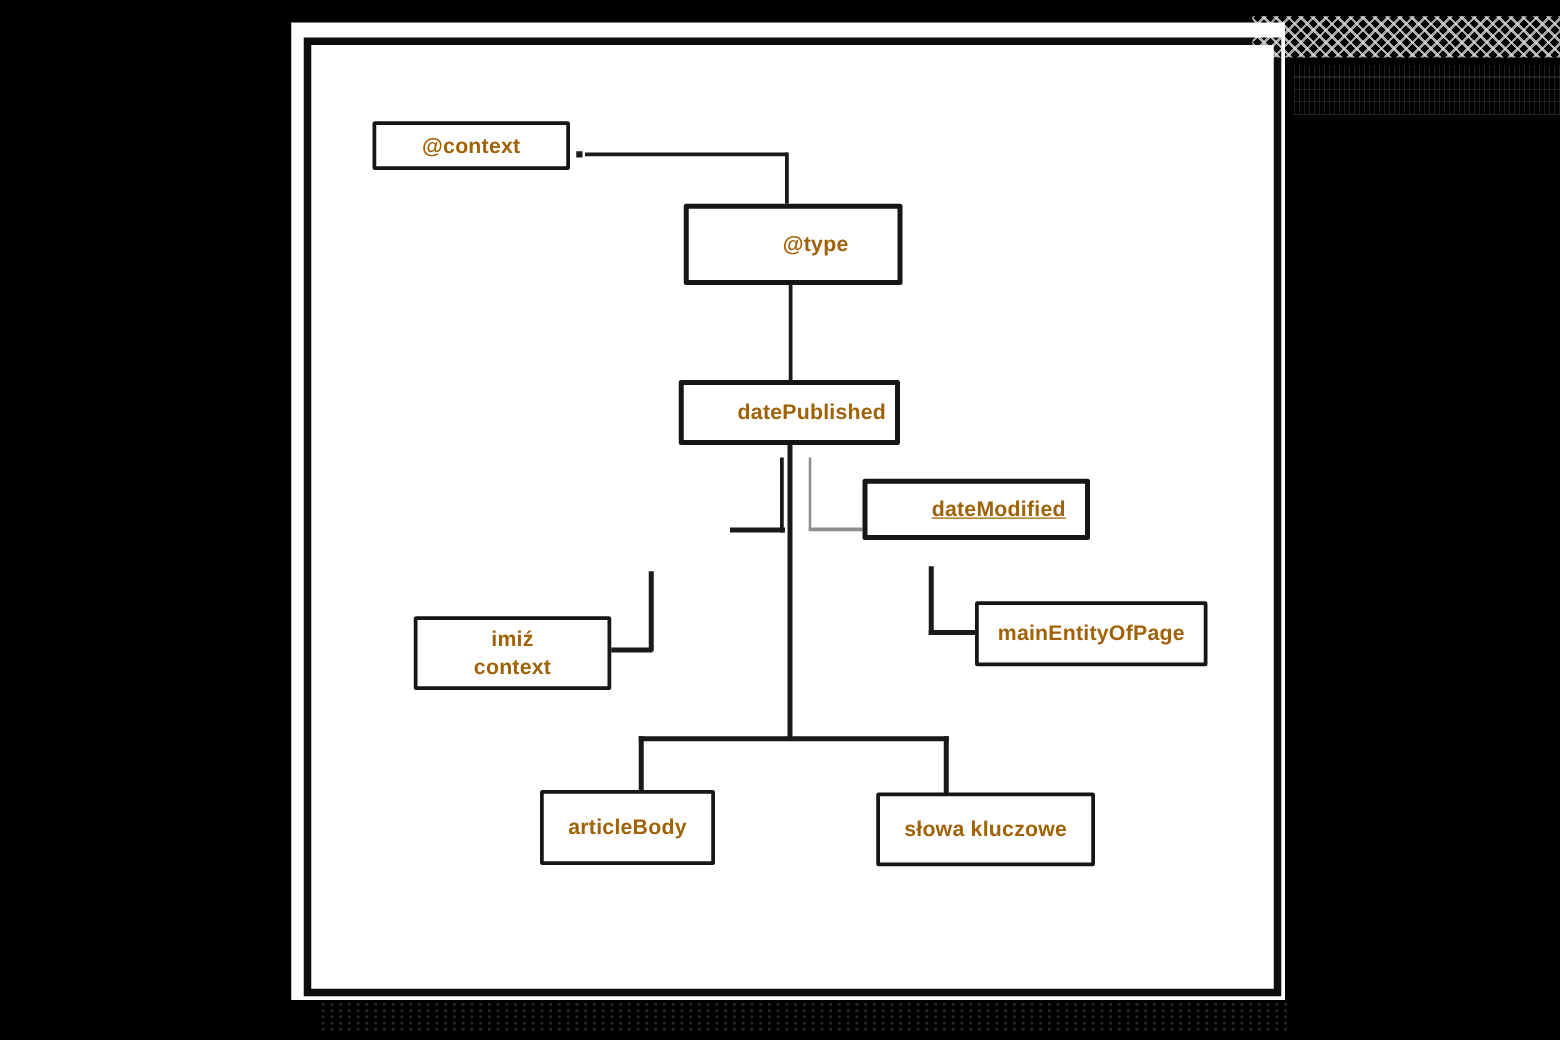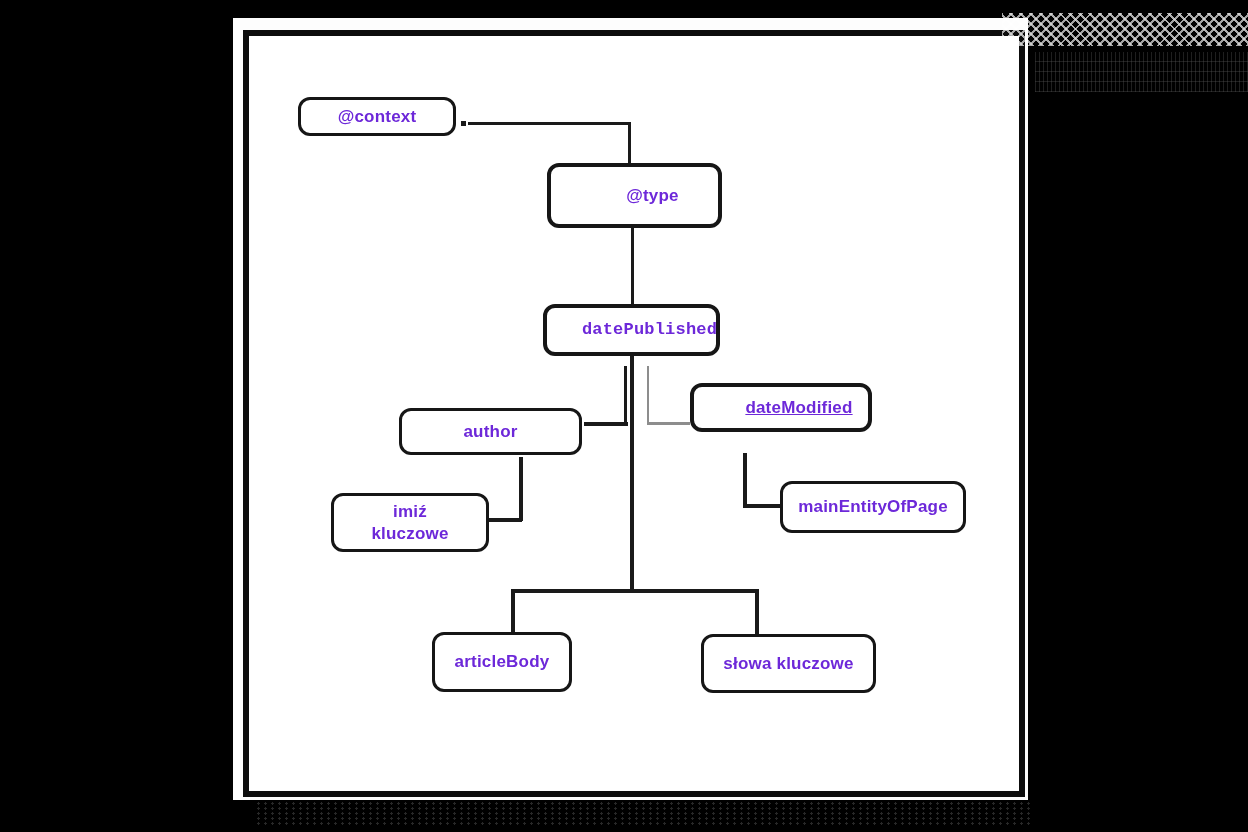--- a/index.html
+++ b/index.html
@@ -9,23 +9,23 @@
   }
   .card{
     position:absolute;left:233px;top:18px;width:795px;height:782px;
     background:#fdfdfd;
   }
   .panel{
     position:absolute;left:243px;top:30px;width:782px;height:767px;
     background:#fff;border:6px solid #0d0d0d;box-sizing:border-box;
   }
   .node{
-    position:absolute;background:#fff;border:3px solid #161616;border-radius:12px;
+    position:absolute;background:#fff;border:3px solid #161616;border-radius:2px;
     box-sizing:border-box;display:flex;align-items:center;justify-content:center;
-    font-weight:700;font-size:17px;color:#6d28d9;letter-spacing:.2px;
+    font-weight:700;font-size:17px;color:#a16207;letter-spacing:.2px;
     text-align:center;line-height:1.25;z-index:3;
   }
   .node.thick{border-width:4px;padding-left:36px;}
   .line{position:absolute;background:#1a1a1a;z-index:2;}
   .line.faint{background:#8d8d8d;}
   .dot{position:absolute;width:5px;height:5px;background:#1a1a1a;z-index:2;}
   .noise-hatch{
     position:absolute;left:1002px;top:13px;width:246px;height:33px;z-index:1;
     background-image:
       repeating-linear-gradient(45deg, rgba(255,255,255,.8) 0 2px, transparent 2px 7px),
@@ -78,28 +78,27 @@
   <div class="line" style="left:743px;top:504px;width:37px;height:4px;"></div>
 
   <div class="line" style="left:511px;top:589px;width:248px;height:4px;"></div>
   <div class="line" style="left:511px;top:589px;width:4px;height:44px;"></div>
   <div class="line" style="left:755px;top:589px;width:4px;height:46px;"></div>
 
   <div class="node" style="left:298px;top:97px;width:158px;height:39px;">@context</div>
 
   <div class="node thick" style="left:547px;top:163px;width:175px;height:65px;">@type</div>
 
-  <div class="node thick" style="left:543px;top:304px;width:177px;height:52px;font-family:Liberation Mono, monospace;">datePublished</div>
+  <div class="node thick" style="left:543px;top:304px;width:177px;height:52px;">datePublished</div>
 
-  <div class="node" style="left:399px;top:408px;width:183px;height:47px;">author</div>
 
   <div class="node" style="left:331px;top:493px;width:158px;height:59px;align-items:center;">
     <span>
       <span style="display:block">imiź</span>
-      <span style="display:block">kluczowe</span>
+      <span style="display:block">context</span>
     </span>
   </div>
 
   <div class="node thick" style="left:690px;top:383px;width:182px;height:49px;text-decoration:underline;">dateModified</div>
 
   <div class="node" style="left:780px;top:481px;width:186px;height:52px;">mainEntityOfPage</div>
 
   <div class="node" style="left:432px;top:632px;width:140px;height:60px;">articleBody</div>
 
   <div class="node" style="left:673px;top:634px;width:175px;height:59px;margin-left:28px;">słowa kluczowe</div>

